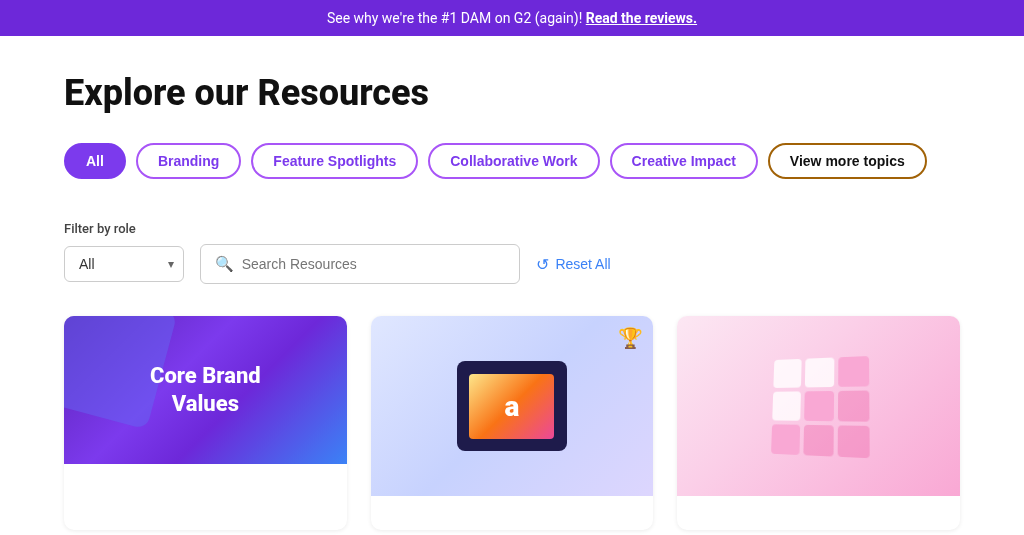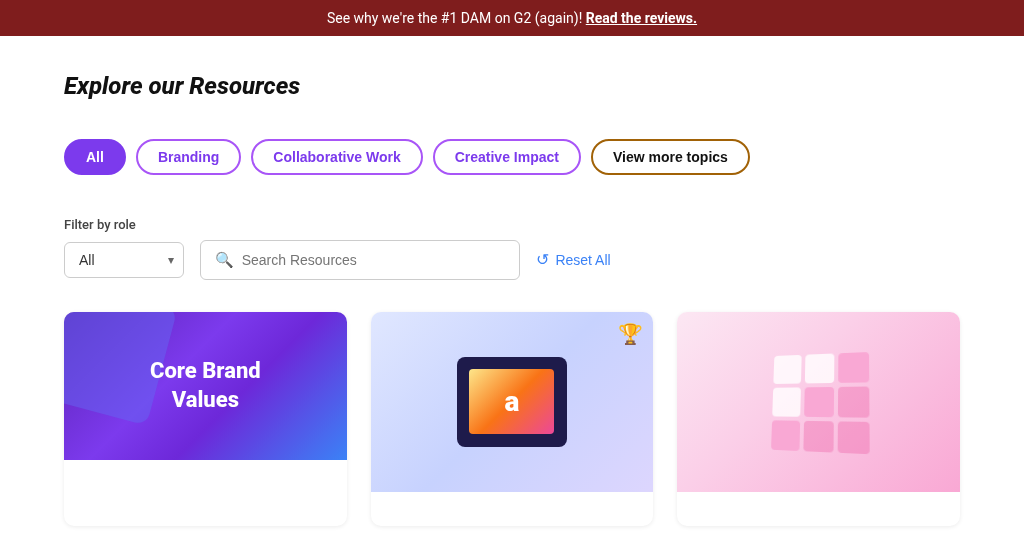--- a/index.html
+++ b/index.html
@@ -10,46 +10,45 @@
     body {
       font-family: -apple-system, BlinkMacSystemFont, 'Segoe UI', Roboto, sans-serif;
       background: #fff;
       width: 1024px;
       min-height: 535px;
       overflow-x: hidden;
     }
 
     
     .top-banner {
-      background: #7f1d1d;
+      background: #6d28d9;
       color: #fff;
       text-align: center;
       padding: 10px 20px;
       font-size: 14px;
     }
     .top-banner a {
       color: #fff;
       font-weight: 700;
       text-decoration: underline;
       cursor: pointer;
     }
 
     
     .main-content {
       padding: 36px 64px 0 64px;
     }
 
     
     .page-title {
-      font-size: 24px;
+      font-size: 36px;
       font-weight: 800;
       color: #111;
-      margin-bottom: 38px;
+      margin-bottom: 28px;
       line-height: 1.2;
-      font-style: italic;
     }
 
     
     .topic-tabs {
       display: flex;
       flex-wrap: wrap;
       gap: 10px;
       align-items: center;
       margin-bottom: 28px;
     }
@@ -282,20 +281,21 @@
   <a>Read the reviews.</a>
 </div>
 
 <div class="main-content">
 
   <h1 class="page-title">Explore our Resources</h1>
 
   <div class="topic-tabs">
     <button class="topic-tab active">All</button>
     <button class="topic-tab">Branding</button>
+    <button class="topic-tab">Feature Spotlights</button>
     <button class="topic-tab">Collaborative Work</button>
     <button class="topic-tab">Creative Impact</button>
     <button class="topic-tab-more">View more topics</button>
   </div>
 
   <div class="filter-row">
     <div class="filter-label">Filter by role</div>
     <div class="filter-controls">
 
       <div class="role-select-wrapper">

